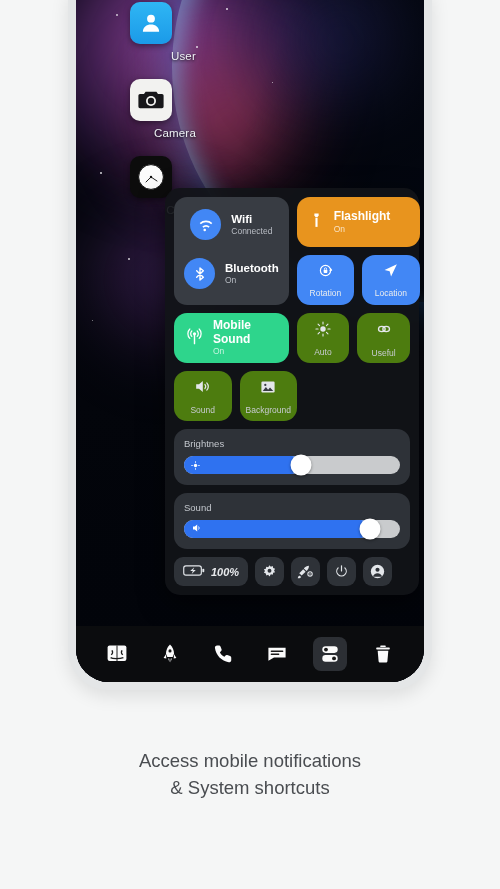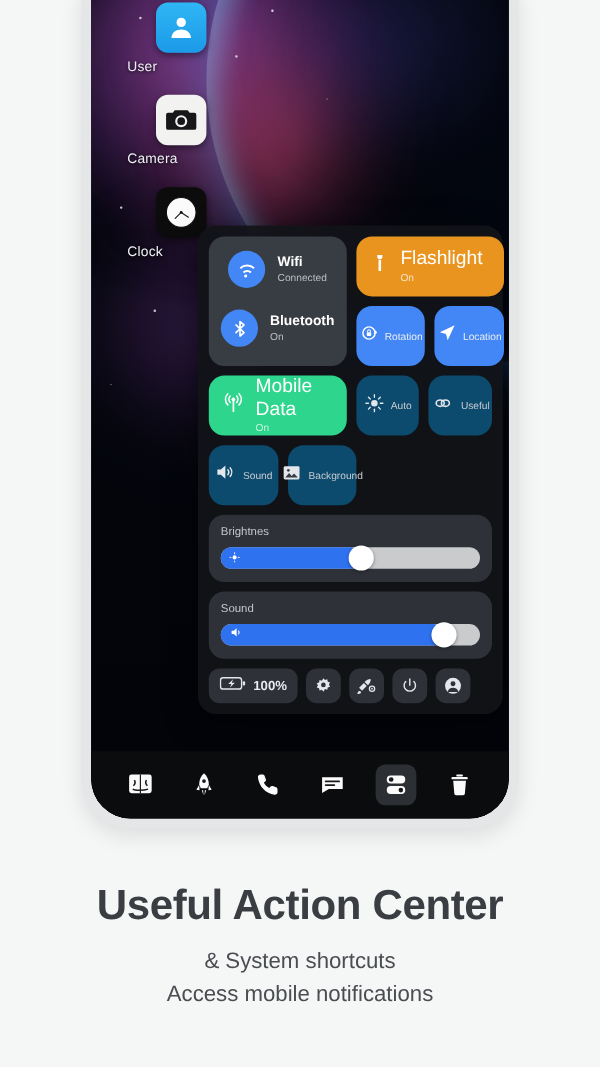--- a/index.html
+++ b/index.html
@@ -55,21 +55,21 @@
     box-shadow:inset 9px 9px 22px rgba(130,210,255,.45);
   }
   .dark-veil{
     position:absolute; inset:0;
     background:linear-gradient(180deg, rgba(2,4,10,0) 38%, rgba(2,4,10,.55) 62%, rgba(2,4,10,.90) 80%, rgba(2,4,10,.98) 100%);
   }
   .star{ position:absolute; background:#fff; border-radius:50%; opacity:.75; }
 
   
   .desk-icons{ position:absolute; left:30px; top:12px; width:90px; }
-  .desk-item{ width:90px; margin-bottom:17px; text-align:left; }
+  .desk-item{ width:90px; margin-bottom:17px; text-align:right; }
   .desk-ico{
     width:42px; height:42px; margin:0 auto; border-radius:10px;
     display:flex; align-items:center; justify-content:center;
     box-shadow:0 2px 6px rgba(0,0,0,.45);
   }
   .desk-label{
     margin-top:6px; font-size:11.5px; color:#eef1f4; letter-spacing:.2px;
     text-shadow:0 1px 3px rgba(0,0,0,.85);
   }
   .ico-user{ background:linear-gradient(180deg,#2fb6f4,#1b9ae8); }
@@ -99,32 +99,32 @@
   }
   .conn-txt{ line-height:1.15; }
   .conn-name{ font-size:11.5px; color:#fff; font-weight:600; }
   .conn-sub{ font-size:8.5px; color:#b9bdc4; margin-top:1px; }
 
   .tile-wide{
     width:123px; height:50px; border-radius:13px;
     display:flex; align-items:center; gap:9px; padding:0 11px;
   }
   .tile-wide .tw-txt{ line-height:1.15; }
-  .tile-wide .tw-name{ font-size:16px; color:#fff; font-weight:400; }
+  .tile-wide .tw-name{ font-size:12px; color:#fff; font-weight:700; }
   .tile-wide .tw-sub{ font-size:8.5px; color:rgba(255,255,255,.72); margin-top:1px; }
   .t-orange{ background:#e8941e; }
   .t-green{ background:#2ed58c; }
 
   .tile-sq{
     width:57.5px; height:50px; border-radius:13px;
-    display:flex; flex-direction:row; align-items:center; justify-content:center; gap:5px;
+    display:flex; flex-direction:column; align-items:center; justify-content:center; gap:5px;
   }
   .tile-sq .ts-name{ font-size:8.5px; color:#e9ecef; }
   .t-blue{ background:#4287f5; }
-  .t-grey{ background:#0c4a6e; }
+  .t-grey{ background:#4d7c0f; }
   .t-grey .ts-name{ color:#c7cbd1; }
 
   
   .slider-card{
     background:#2e3238; border-radius:13px; padding:9px 10px 11px; margin-bottom:8px;
   }
   .slider-label{ font-size:9.5px; color:#c3c7cd; margin-bottom:7px; }
   .slider-track{
     height:18px; border-radius:9px; background:#c9cbcd; position:relative; overflow:visible;
   }
@@ -137,21 +137,21 @@
     width:21px; height:21px; border-radius:50%; background:#fff;
     box-shadow:0 1px 3px rgba(0,0,0,.4);
   }
 
   
   .cc-actions{ display:flex; gap:7px; align-items:center; }
   .batt-pill{
     height:29px; border-radius:9px; background:#2e3238;
     display:flex; align-items:center; gap:6px; padding:0 9px;
   }
-  .batt-pct{ font-size:11px; color:#e8eaed; font-weight:600; }
+  .batt-pct{ font-size:11px; color:#e8eaed; font-weight:600;font-style:italic; }
   .act-btn{
     width:29px; height:29px; border-radius:9px; background:#2e3238;
     display:flex; align-items:center; justify-content:center;
   }
 
   
   .dock{
     position:absolute; left:0; right:0; bottom:0; height:56px;
     background:#0b0c0e;
     display:flex; align-items:center; justify-content:space-around;
@@ -312,21 +312,21 @@
         <div class="tile-wide t-green">
           <div>
             <svg width="19" height="19" viewBox="0 0 24 24" fill="none" stroke="#fff" stroke-width="1.6" stroke-linecap="round">
               <circle cx="12" cy="8.5" r="2" fill="#fff" stroke="none"></circle>
               <path d="M8.6 5.1a4.8 4.8 0 0 0 0 6.8M15.4 5.1a4.8 4.8 0 0 1 0 6.8"></path>
               <path d="M6.1 2.6a8.3 8.3 0 0 0 0 11.8M17.9 2.6a8.3 8.3 0 0 1 0 11.8"></path>
               <path d="M12 10.5V21" stroke-width="1.8"></path>
             </svg>
           </div>
           <div class="tw-txt">
-            <div class="tw-name">Mobile Data</div>
+            <div class="tw-name">Mobile Sound</div>
             <div class="tw-sub">On</div>
           </div>
         </div>
 
         <div class="tile-sq t-grey">
           <div>
             <svg width="18" height="18" viewBox="0 0 24 24" fill="none" stroke="#e3e6ea" stroke-width="1.5" stroke-linecap="round">
               <circle cx="12" cy="12" r="3.6" fill="#e3e6ea" stroke="none"></circle>
               <g>
                   <line x1="12" y1="2.6" x2="12" y2="5.4"></line>
@@ -507,18 +507,17 @@
           <rect x="4.6" y="5" width="14.8" height="2" rx=".8"></rect>
           <path d="M6.2 8.4h11.6l-1 11.4c-.1.9-.8 1.6-1.7 1.6H8.9c-.9 0-1.6-.7-1.7-1.6z"></path>
         </svg>
       </div>
     </div>
 
   </div>
 </div>
 
 <div class="caption">
-  <div class="cap-title">Useful Action Center</div>
   <div class="cap-sub">
+    <div>Access mobile notifications</div>
     <div>&amp; System shortcuts</div>
-    <div>Access mobile notifications</div>
   </div>
 </div>
 
 </body></html>

